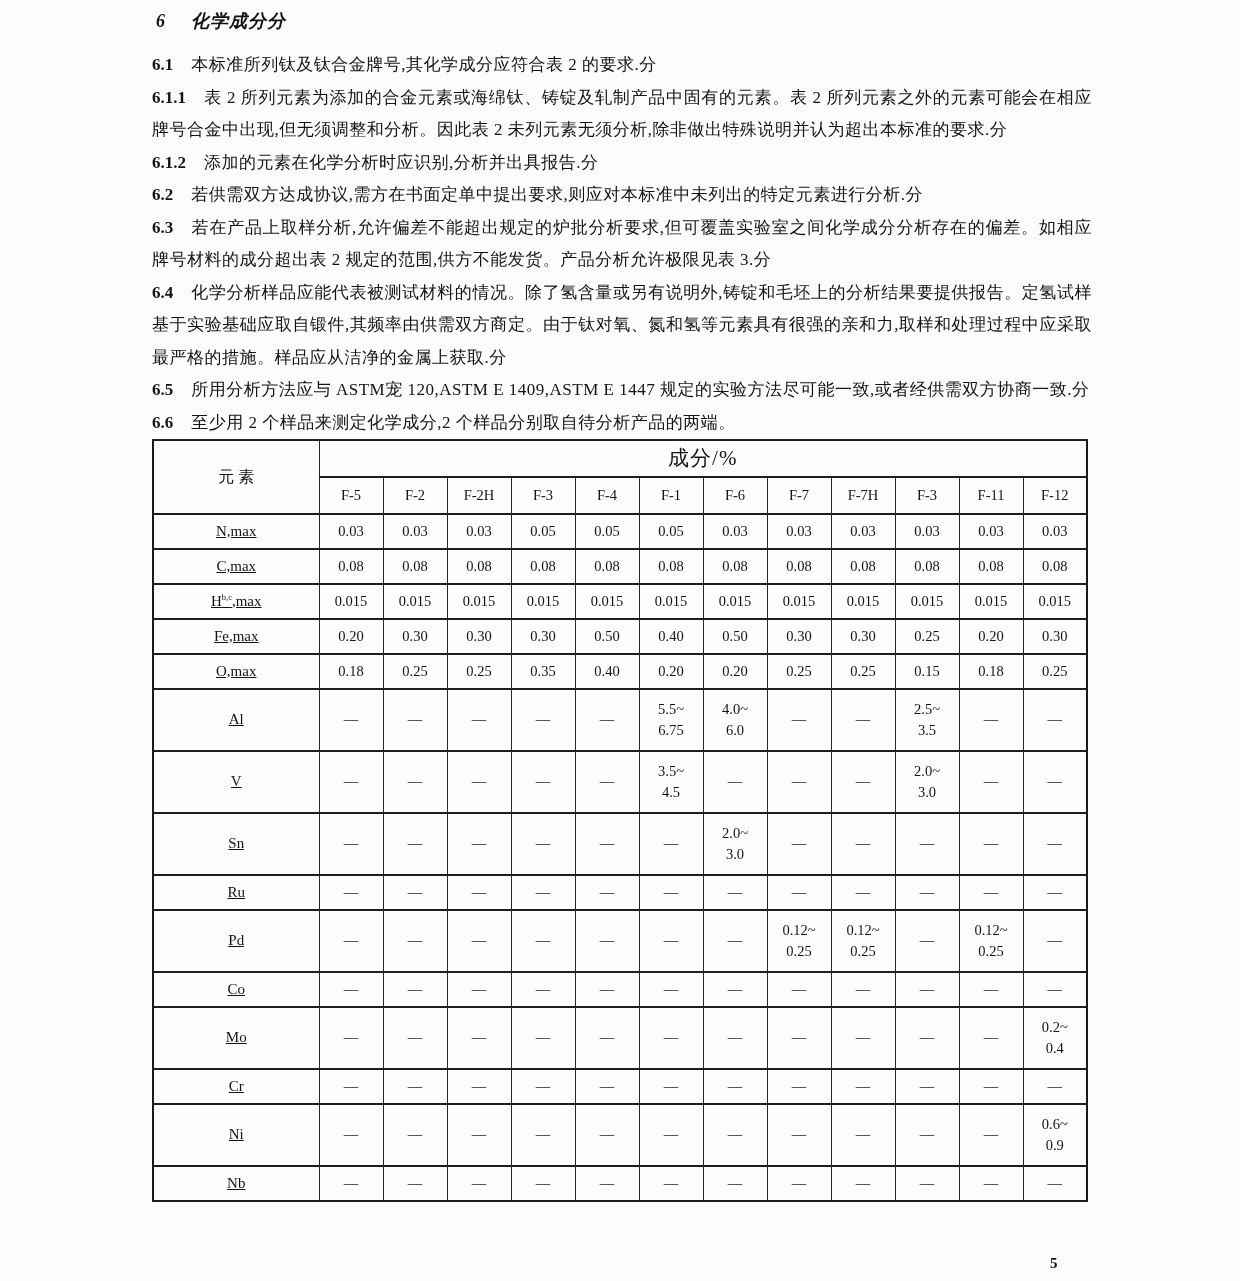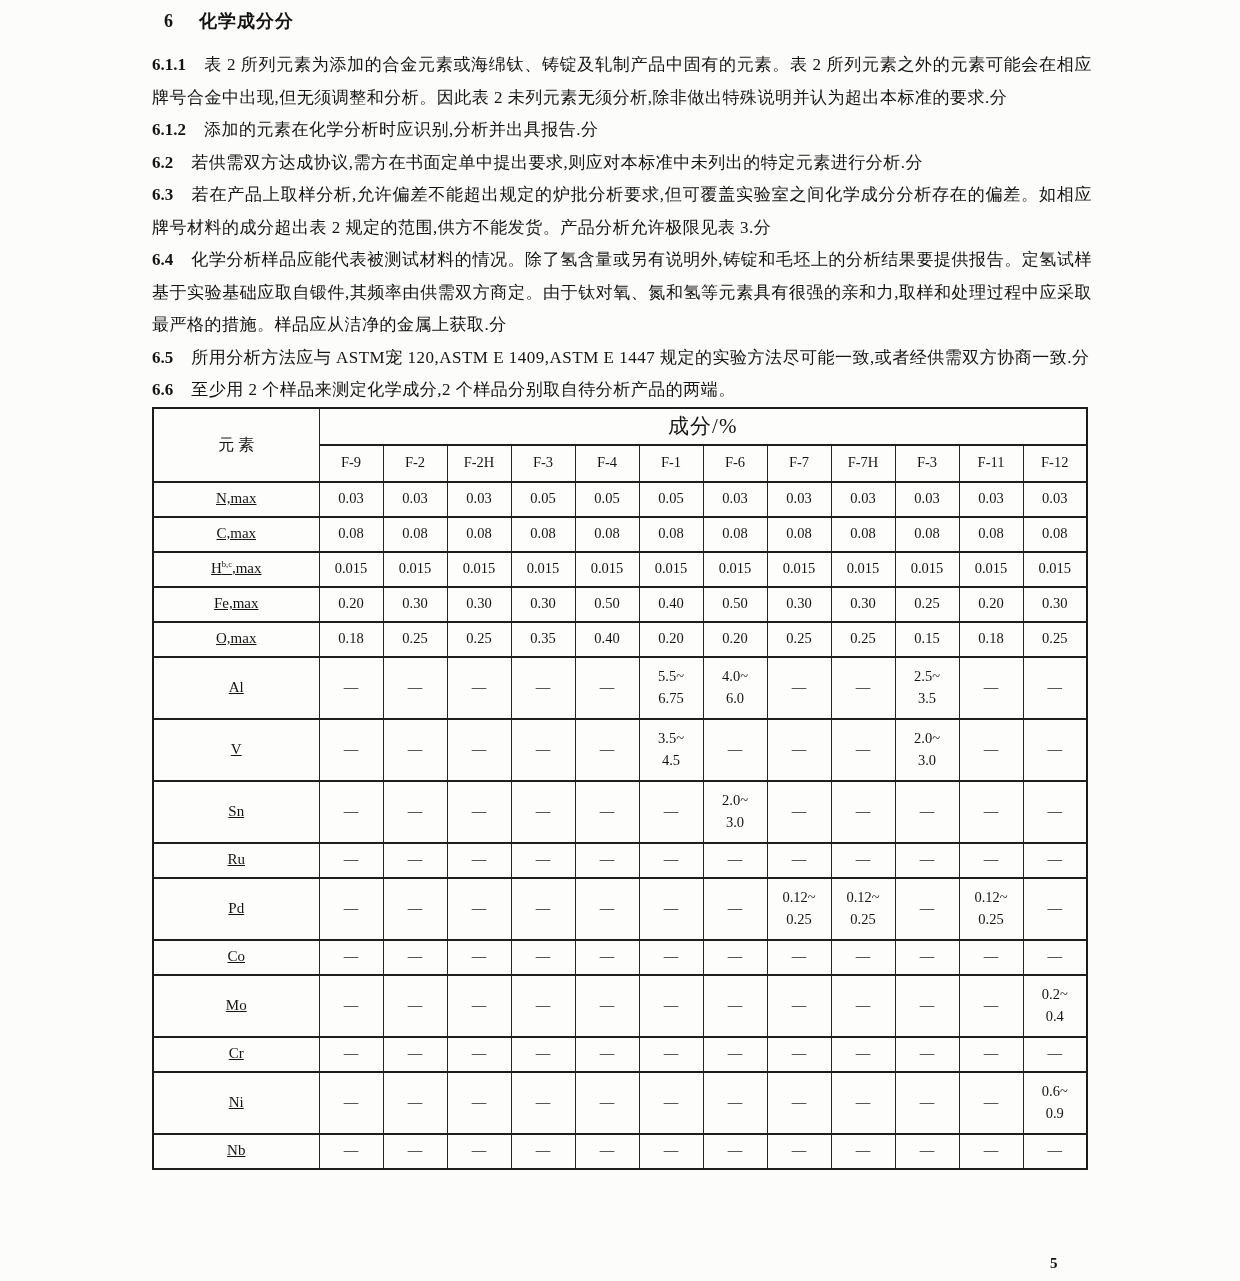--- a/index.html
+++ b/index.html
@@ -10,22 +10,23 @@
     font-family: "Liberation Serif", serif;
     color: #161412;
   }
   .page { position: absolute; left: 0; top: 0; width: 1240px; height: 1281px; }
   .content { position: absolute; left: 152px; top: 6px; width: 940px; }
 
   .sec-heading {
     font-weight: bold;
     font-size: 18px;
     line-height: 30px;
-    margin: 0 0 13px 12px;
+    margin: 0 0 13px 4px;
     letter-spacing: 1px;
+    font-style: italic;
   }
   .sec-heading .cnum { margin-right: 26px; letter-spacing: 0; }
 
   p.clause {
     margin: 0;
     font-size: 17px;
     line-height: 32.5px;
     text-align: justify;
     letter-spacing: 0.5px;
   }
@@ -75,20 +76,21 @@
   }
 </style>
 </head>
 <body>
 
 <div class="page">
   <div class="content">
 
     <h2 class="sec-heading"><span class="cnum">6</span><span>化学成分分</span></h2>
 
+    <p class="clause"><span class="cnum">6.1</span><span>本标准所列钛及钛合金牌号,其化学成分应符合表 2 的要求.分</span></p>
     <p class="clause"><span class="cnum">6.1.1</span><span>表 2 所列元素为添加的合金元素或海绵钛、铸锭及轧制产品中固有的元素。表 2 所列元素之外的元素可能会在相应牌号合金中出现,但无须调整和分析。因此表 2 未列元素无须分析,除非做出特殊说明并认为超出本标准的要求.分</span></p>
     <p class="clause"><span class="cnum">6.1.2</span><span>添加的元素在化学分析时应识别,分析并出具报告.分</span></p>
     <p class="clause"><span class="cnum">6.2</span><span>若供需双方达成协议,需方在书面定单中提出要求,则应对本标准中未列出的特定元素进行分析.分</span></p>
     <p class="clause"><span class="cnum">6.3</span><span>若在产品上取样分析,允许偏差不能超出规定的炉批分析要求,但可覆盖实验室之间化学成分分析存在的偏差。如相应牌号材料的成分超出表 2 规定的范围,供方不能发货。产品分析允许极限见表 3.分</span></p>
     <p class="clause"><span class="cnum">6.4</span><span>化学分析样品应能代表被测试材料的情况。除了氢含量或另有说明外,铸锭和毛坯上的分析结果要提供报告。定氢试样基于实验基础应取自锻件,其频率由供需双方商定。由于钛对氧、氮和氢等元素具有很强的亲和力,取样和处理过程中应采取最严格的措施。样品应从洁净的金属上获取.分</span></p>
     <p class="clause"><span class="cnum">6.5</span><span>所用分析方法应与 ASTM宠 120,ASTM E 1409,ASTM E 1447 规定的实验方法尽可能一致,或者经供需双方协商一致.分</span></p>
     <p class="clause"><span class="cnum">6.6</span><span>至少用 2 个样品来测定化学成分,2 个样品分别取自待分析产品的两端。</span></p>
 
 
     <table class="comp">
@@ -106,21 +108,21 @@
           <col>
           <col>
           <col>
         </colgroup>
       <thead>
           <tr>
             <th class="elem-head" rowspan="2">元    素</th>
             <th class="comp-span" colspan="12">成分/%</th>
           </tr>
           <tr>
-            <th class="grade">F-9</th>
+            <th class="grade">F-5</th>
             <th class="grade">F-2</th>
             <th class="grade">F-2H</th>
             <th class="grade">F-3</th>
             <th class="grade">F-4</th>
             <th class="grade">F-1</th>
             <th class="grade">F-6</th>
             <th class="grade">F-7</th>
             <th class="grade">F-7H</th>
             <th class="grade">F-3</th>
             <th class="grade">F-11</th>

